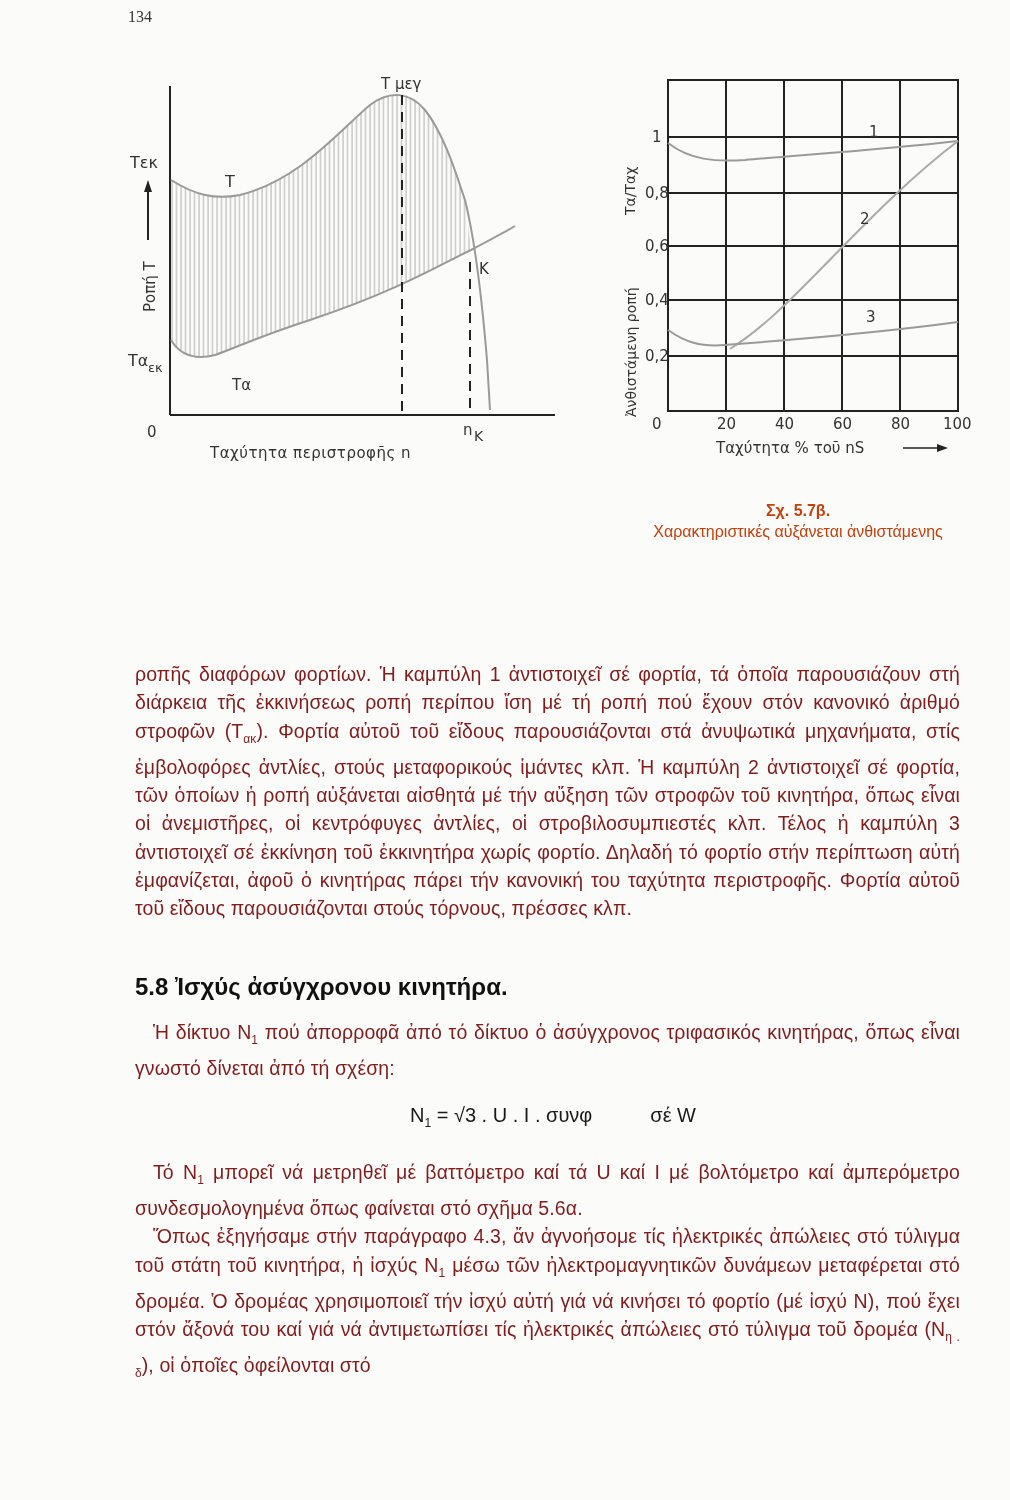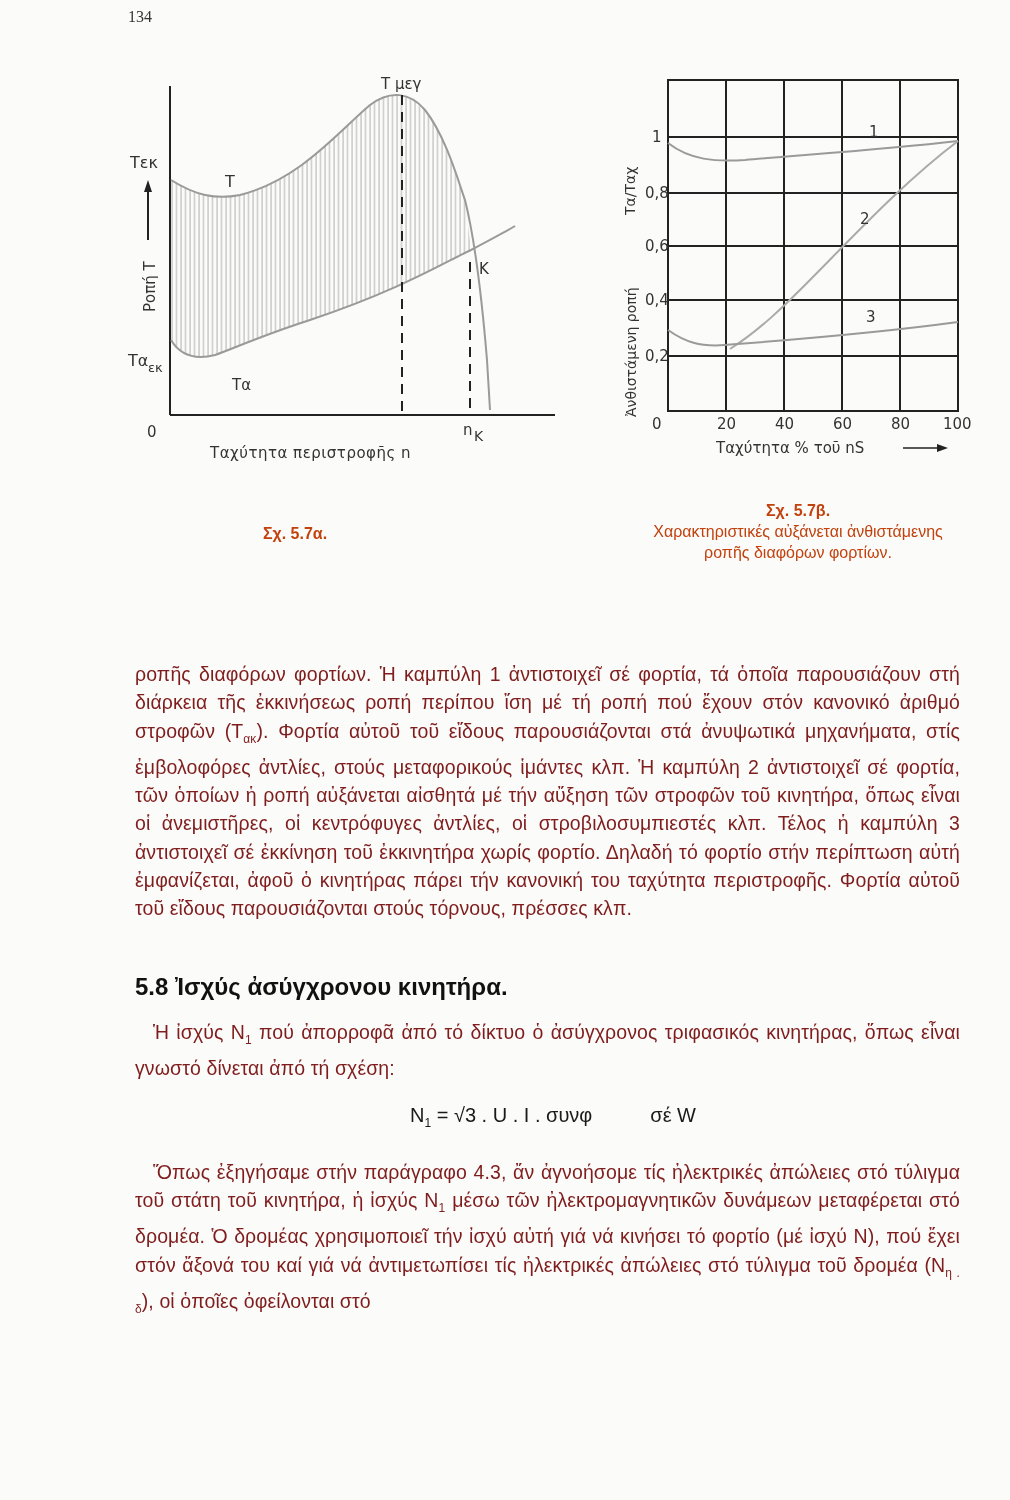--- a/index.html
+++ b/index.html
@@ -98,37 +98,36 @@
   <text x="891" y="429" font-size="15">80</text>
   <text x="943" y="429" font-size="15">100</text>
   <text x="716" y="453" font-size="15">Ταχύτητα % τοῦ nS</text>
   <line x1="903" y1="448" x2="940" y2="448" stroke="#222" stroke-width="1.5"></line>
   <polygon points="948,448 937,444 937,452" fill="#222"></polygon>
   <text transform="translate(636,417) rotate(-90)" font-size="14">Ἀνθιστάμενη ροπή</text>
   <text transform="translate(635,215) rotate(-90)" font-size="14">Tα/Tαχ</text>
 </svg>
 
 <div class="abs caption" style="left:135px;top:523px;width:320px;">
-  <div class="fig">Σχ. 5.7α.</div>
 </div>
 <div class="abs caption" style="left:618px;top:500px;width:360px;">
   <div class="fig">Σχ. 5.7β.</div>
   <div>Χαρακτηριστικές αὐξάνεται ἀνθιστάμενης</div>
-  <div>ροπῆς διαφόρων φορτίων.</div>
 </div>
 
 <div class="abs body-text" style="top:660px;">
   <p class="last"><span>ροπῆς διαφόρων φορτίων. Ἡ καμπύλη 1 ἀντιστοιχεῖ σέ φορτία, τά ὁποῖα παρουσιάζουν στή διάρκεια τῆς ἐκκινήσεως ροπή περίπου ἴση μέ τή ροπή πού ἔχουν στόν κανονικό ἀριθμό στροφῶν (T</span><sub>ακ</sub><span>). Φορτία αὐτοῦ τοῦ εἴδους παρουσιάζονται στά ἀνυψωτικά μηχανήματα, στίς ἐμβολοφόρες ἀντλίες, στούς μεταφορικούς ἱμάντες κλπ. Ἡ καμπύλη 2 ἀντιστοιχεῖ σέ φορτία, τῶν ὁποίων ἡ ροπή αὐξάνεται αἰσθητά μέ τήν αὔξηση τῶν στροφῶν τοῦ κινητήρα, ὅπως εἶναι οἱ ἀνεμιστῆρες, οἱ κεντρόφυγες ἀντλίες, οἱ στροβιλοσυμπιεστές κλπ. Τέλος ἡ καμπύλη 3 ἀντιστοιχεῖ σέ ἐκκίνηση τοῦ ἐκκινητήρα χωρίς φορτίο. Δηλαδή τό φορτίο στήν περίπτωση αὐτή ἐμφανίζεται, ἀφοῦ ὁ κινητήρας πάρει τήν κανονική του ταχύτητα περιστροφῆς. Φορτία αὐτοῦ τοῦ εἴδους παρουσιάζονται στούς τόρνους, πρέσσες κλπ.</span></p>
 </div>
 
 <div class="abs heading">5.8 Ἰσχύς ἀσύγχρονου κινητήρα.</div>
 
 <div class="abs body-text" style="top:1018px;">
-  <p class="indent last"><span>Ἡ ἰσχύς N</span><sub>1</sub><span> πού ἀπορροφᾶ ἀπό τό δίκτυο ὁ ἀσύγχρονος τριφασικός κινητήρας, ὅπως εἶναι γνωστό δίνεται ἀπό τή σχέση:</span></p>
+  <p class="indent last"><span>Ἡ δίκτυο N</span><sub>1</sub><span> πού ἀπορροφᾶ ἀπό τό δίκτυο ὁ ἀσύγχρονος τριφασικός κινητήρας, ὅπως εἶναι γνωστό δίνεται ἀπό τή σχέση:</span></p>
 </div>
 
 <div class="abs formula">
   <span>N</span><sub>1</sub><span> = √3 . U . I . συνφ</span><span class="unit">σέ W</span>
 </div>
 
 <div class="abs body-text" style="top:1158px;">
+  <p class="indent last"><span>Τό N</span><sub>1</sub><span> μπορεῖ νά μετρηθεῖ μέ βαττόμετρο καί τά U καί I μέ βολτόμετρο καί ἀμπερόμετρο συνδεσμολογημένα ὅπως φαίνεται στό σχῆμα 5.6α.</span></p>
   <p class="indent"><span>Ὅπως ἐξηγήσαμε στήν παράγραφο 4.3, ἄν ἀγνοήσομε τίς ἠλεκτρικές ἀπώλειες στό τύλιγμα τοῦ στάτη τοῦ κινητήρα, ἡ ἰσχύς N</span><sub>1</sub><span> μέσω τῶν ἠλεκτρομαγνητικῶν δυνάμεων μεταφέρεται στό δρομέα. Ὁ δρομέας χρησιμοποιεῖ τήν ἰσχύ αὐτή γιά νά κινήσει τό φορτίο (μέ ἰσχύ N), πού ἔχει στόν ἄξονά του καί γιά νά ἀντιμετωπίσει τίς ἠλεκτρικές ἀπώλειες στό τύλιγμα τοῦ δρομέα (N</span><sub>η . δ</sub><span>), οἱ ὁποῖες ὀφείλονται στό</span></p>
 </div>
 
 </body></html>

